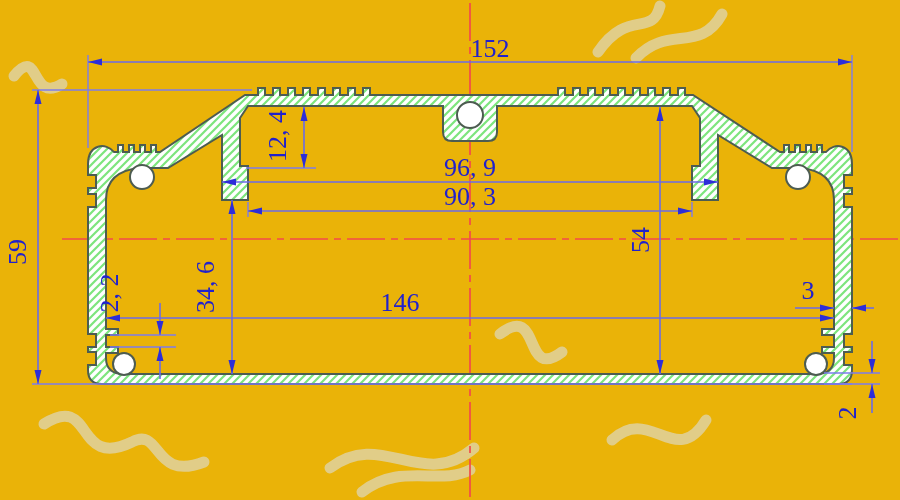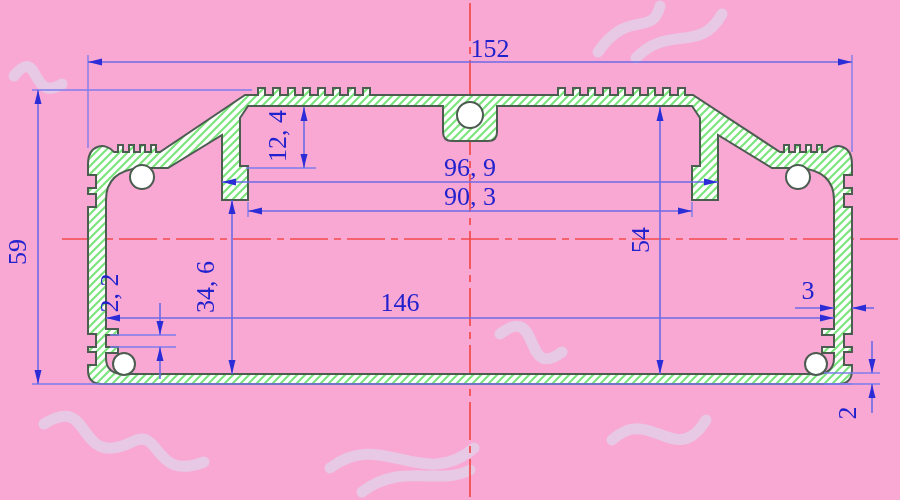--- a/index.html
+++ b/index.html
@@ -1,16 +1,16 @@
 <!DOCTYPE html>
 <html><head>
 <meta charset="utf-8">
 <style>
   html,body{margin:0;padding:0;background:#ffffff;}
-  .stage{position:relative;width:900px;height:500px;background:#f9a8d4;overflow:hidden;
+  .stage{position:relative;width:900px;height:500px;background:#eab308;overflow:hidden;
          font-family:"Liberation Serif", serif;}
   svg{display:block}
   .dimtext{fill:#2121cd;font-family:"Liberation Serif", serif;font-size:26px;}
   .dimline{stroke:#6b6be8;stroke-width:1.6;fill:none;}
   .extline{stroke:#7d7dec;stroke-width:1.4;fill:none;}
   .arrow{fill:#2d2dd8;stroke:none;}
   .cline{stroke:#f34b4b;stroke-width:1.7;fill:none;stroke-dasharray:38 6 7 6;}
   .body-outline{stroke:#4d5c51;stroke-width:2;}
   .hole{fill:#ffffff;stroke:#4d5c51;stroke-width:2;}
   .wm{stroke:#d9e1f2;stroke-width:11;fill:none;stroke-linecap:round;opacity:.55;}

